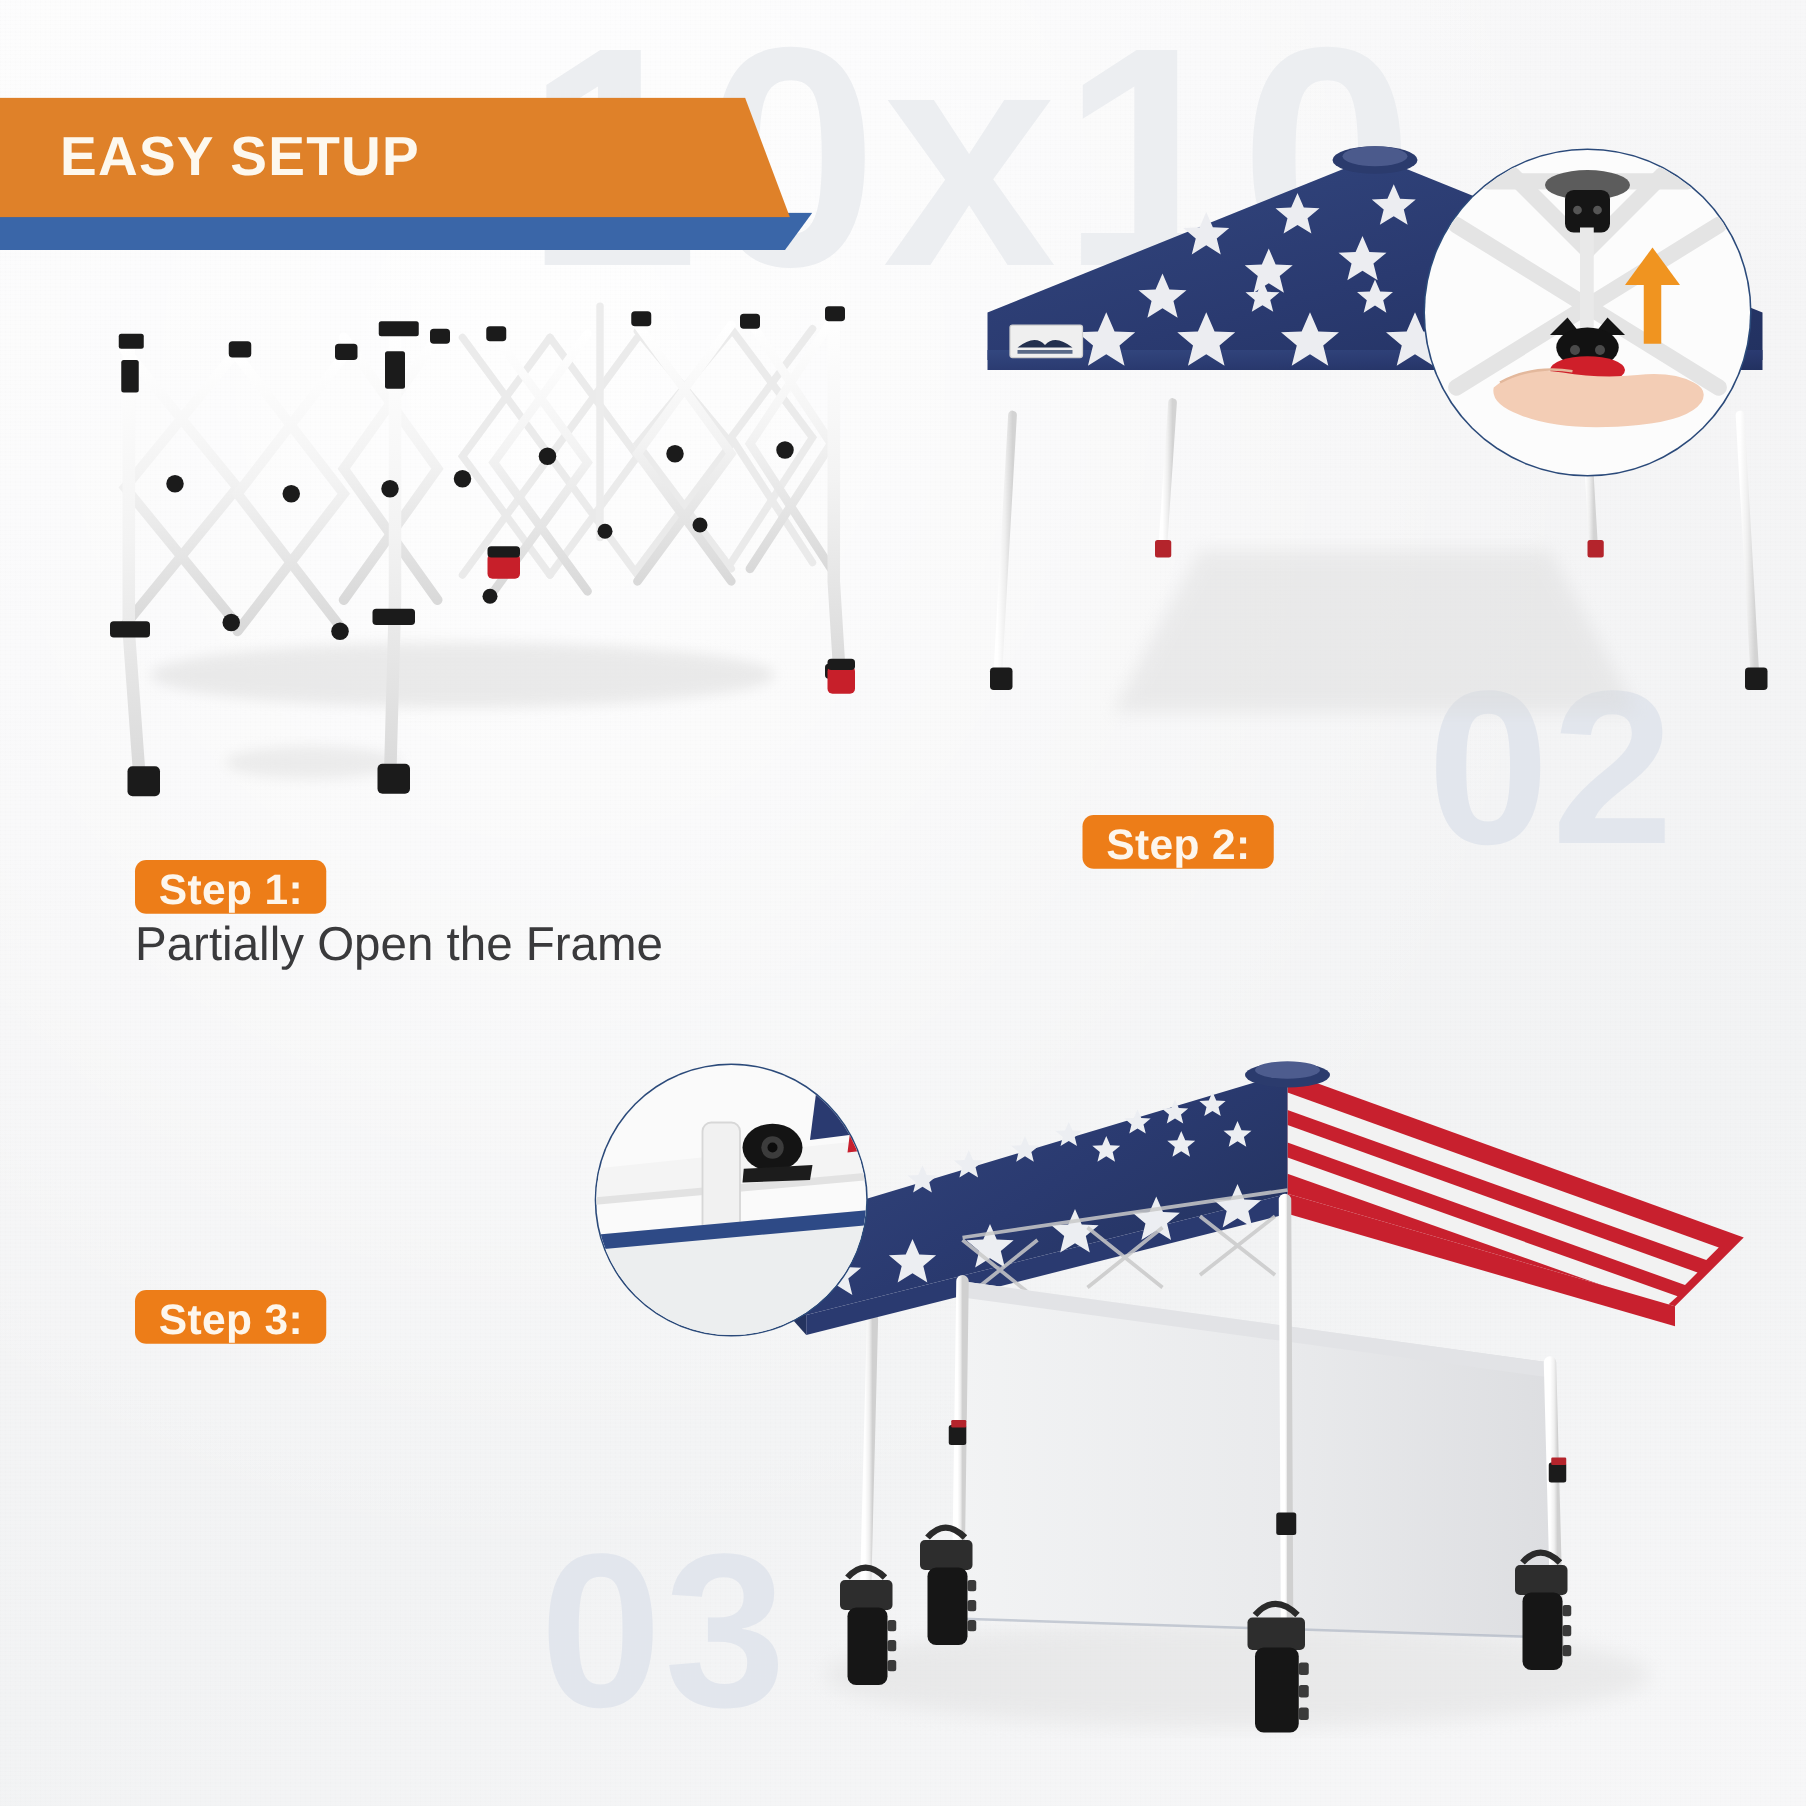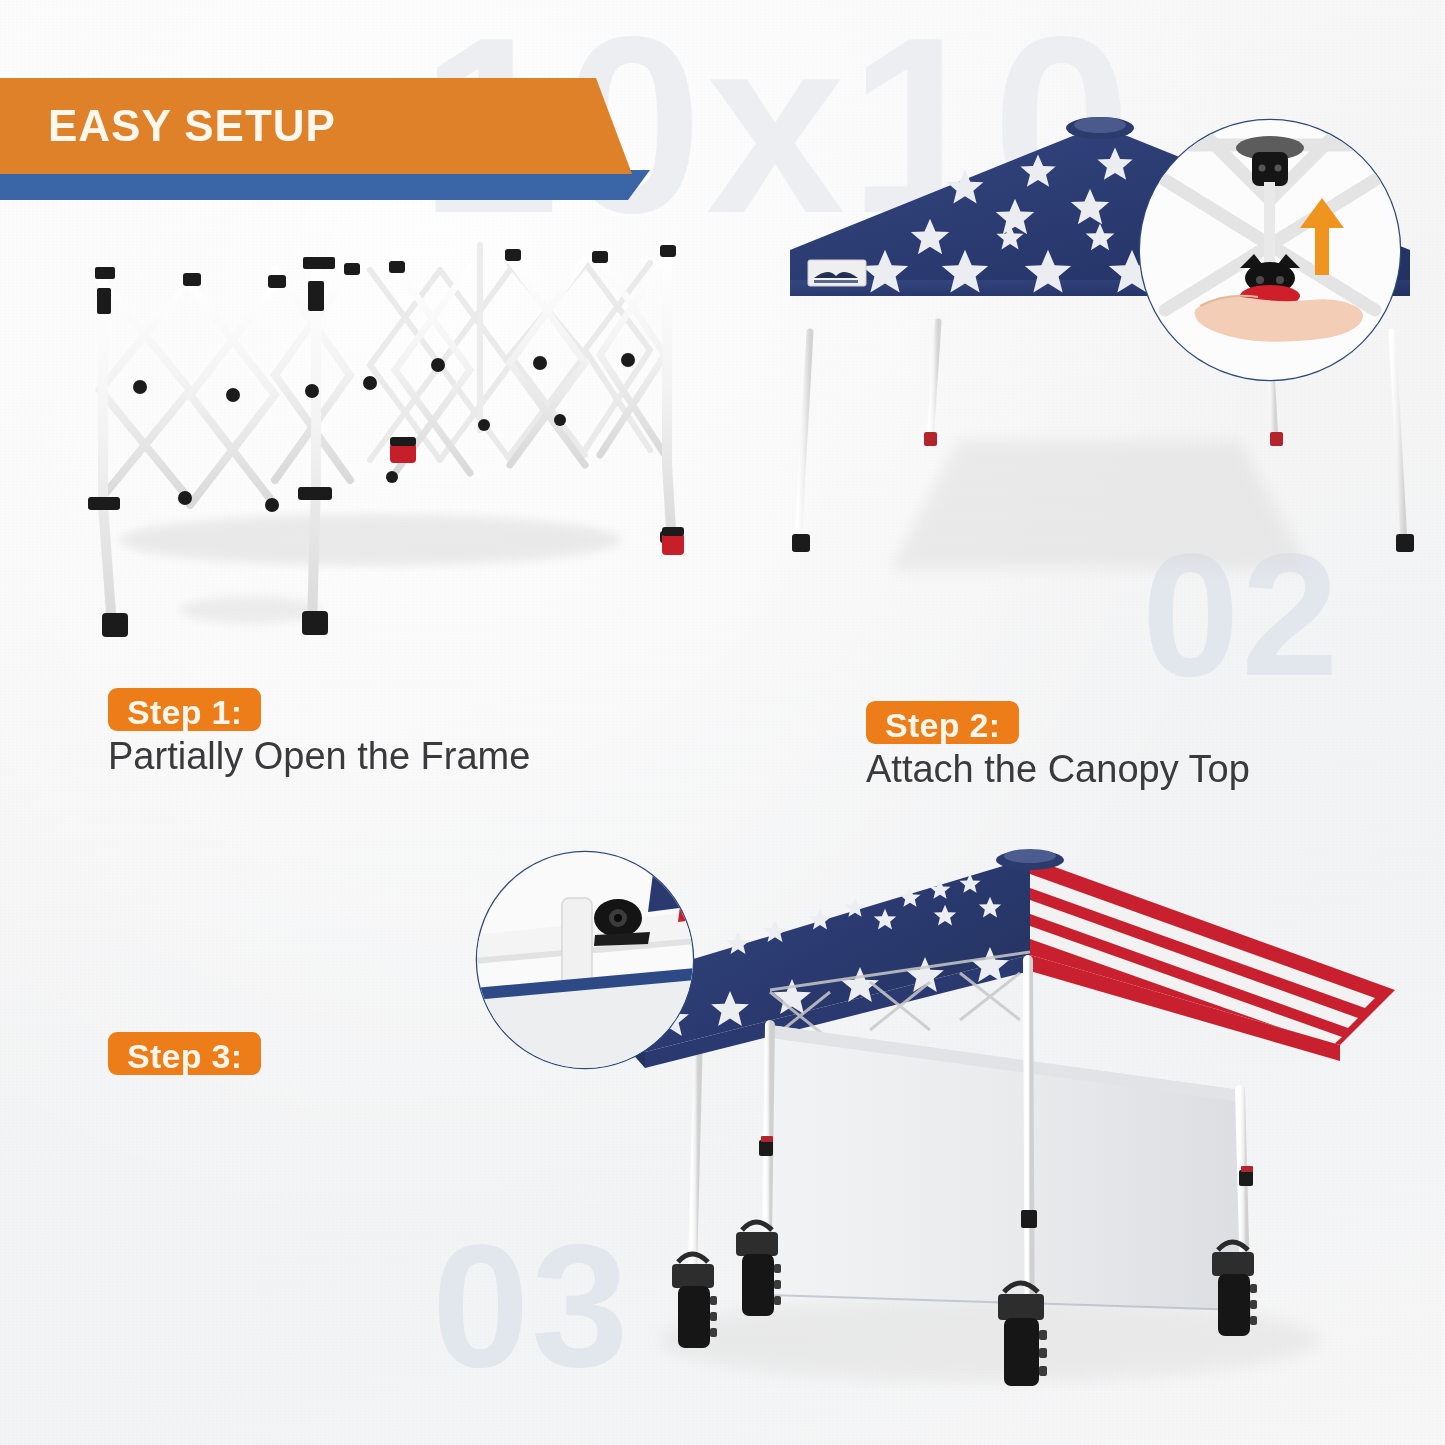--- a/index.html
+++ b/index.html
@@ -90,21 +90,21 @@
     font-size: 44px;
     font-weight: 700;
     letter-spacing: 1px;
     line-height: 1;
     white-space: nowrap;
   }
 
   
   .step-block { position: absolute; z-index: 7; }
   #step1-text { left: 108px; top: 688px; }
-  #step2-text { left: 866px; top: 701px; }
+  #step2-text { left: 866px; top: 652px; }
   #step3-text { left: 108px; top: 1032px; }
 
   .step-badge {
     display: inline-block;
     background: #ed7d18;
     color: #fdf6ec;
     font-size: 34px;
     font-weight: 700;
     padding: 7px 19px 2px 19px;
     border-radius: 9px;
@@ -503,20 +503,19 @@
     </g>
   </svg>
 
   <div class="step-block" id="step1-text">
     <div class="step-badge">Step 1:</div>
     <div class="step-desc">Partially Open the Frame</div>
   </div>
 
   <div class="step-block" id="step2-text">
     <div class="step-badge">Step 2:</div>
-    <div class="step-desc">Attach the Canopy Top</div>
   </div>
 
   <div class="step-block" id="step3-text">
     <div class="step-badge">Step 3:</div>
   </div>
 
 </div>
 
 </body></html>

